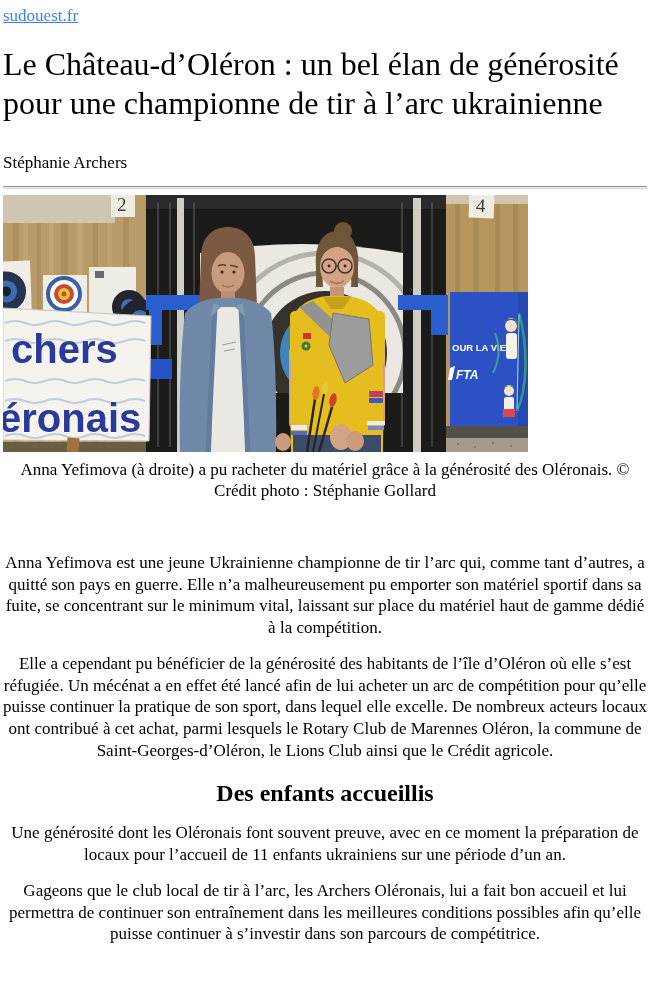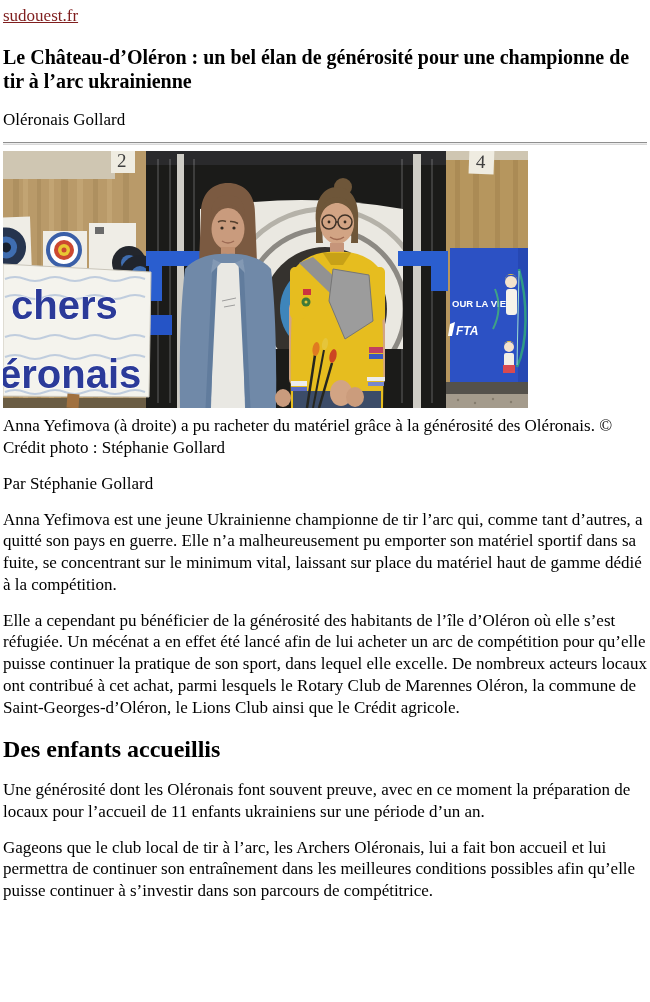--- a/index.html
+++ b/index.html
@@ -4,42 +4,42 @@
 <style>
   html,body{background:#fff;}
   body{
     margin:5px 3px;
     width:644px;
     color:#000;
     font-family:"Liberation Serif",serif;
     font-size:17px;
     line-height:1.28;
   }
-  a.site-link{color:#7f1d1d;text-decoration:underline;font-size:17px;}
-  h1{font-size:20px;line-height:1.22;margin:18px 0 15px;font-weight:bold;}
+  a.site-link{color:#3b82f6;text-decoration:underline;font-size:17px;}
+  h1{font-size:32px;line-height:1.22;margin:18px 0 29px;font-weight:normal;}
   .byline-block{margin:0 0 12px;}
   hr{border:none;height:1px;background:#ececec;border-top:1px solid #8f8f8f;border-bottom:1px solid #d9d9d9;margin:12px 0 6px;}
   figure{margin:0;padding:0;}
   figure svg{display:block;}
-  p{margin:14px 0;}
+  p{margin:14px 0;text-align:center;}
   p.caption{margin:7px 0 14px;}
-  h2{font-size:24px;font-weight:bold;margin:16px 0 14px;}
+  h2{font-size:24px;font-weight:bold;margin:16px 0 14px;text-align:center;}
   .svg-sans{font-family:"Liberation Sans",sans-serif;}
 </style>
 </head>
 <body>
 
 
 
 <a class="site-link" href="#">sudouest.fr</a>
 
 <h1>Le Château-d’Oléron : un bel élan de générosité pour une championne de tir à l’arc ukrainienne</h1>
 
 <div class="byline-block">
-  <div>Oléronais Gollard</div>
+  <div>Stéphanie Archers</div>
 </div>
 
 <hr>
 
 <figure>
 <svg width="525" height="257" viewBox="0 0 525 257">
   <defs>
     <clipPath id="bannerClip">
           <polygon points="0,113 148,121 146,246 0,245"></polygon>
         </clipPath>
@@ -239,21 +239,21 @@
     </g>
     <ellipse cx="338" cy="242" rx="11" ry="13" fill="#d2a484"></ellipse>
     <ellipse cx="352" cy="246" rx="9" ry="10" fill="#cb9c7c"></ellipse>
   </g>
 </svg>
 </figure>
 
 <p class="caption">Anna Yefimova (à droite) a pu racheter du matériel grâce à la générosité des Oléronais. © Crédit photo : Stéphanie Gollard</p>
 
 <p class="meta">
-  <span>Par Stéphanie Gollard</span><br>
+  <br>
 </p>
 
 <p>Anna Yefimova est une jeune Ukrainienne championne de tir l’arc qui, comme tant d’autres, a quitté son pays en guerre. Elle n’a malheureusement pu emporter son matériel sportif dans sa fuite, se concentrant sur le minimum vital, laissant sur place du matériel haut de gamme dédié à la compétition.</p>
 <p>Elle a cependant pu bénéficier de la générosité des habitants de l’île d’Oléron où elle s’est réfugiée. Un mécénat a en effet été lancé afin de lui acheter un arc de compétition pour qu’elle puisse continuer la pratique de son sport, dans lequel elle excelle. De nombreux acteurs locaux ont contribué à cet achat, parmi lesquels le Rotary Club de Marennes Oléron, la commune de Saint-Georges-d’Oléron, le Lions Club ainsi que le Crédit agricole.</p>
 
 <h2>Des enfants accueillis</h2>
 
 <p>Une générosité dont les Oléronais font souvent preuve, avec en ce moment la préparation de locaux pour l’accueil de 11 enfants ukrainiens sur une période d’un an.</p>
 <p>Gageons que le club local de tir à l’arc, les Archers Oléronais, lui a fait bon accueil et lui permettra de continuer son entraînement dans les meilleures conditions possibles afin qu’elle puisse continuer à s’investir dans son parcours de compétitrice.</p>
 

